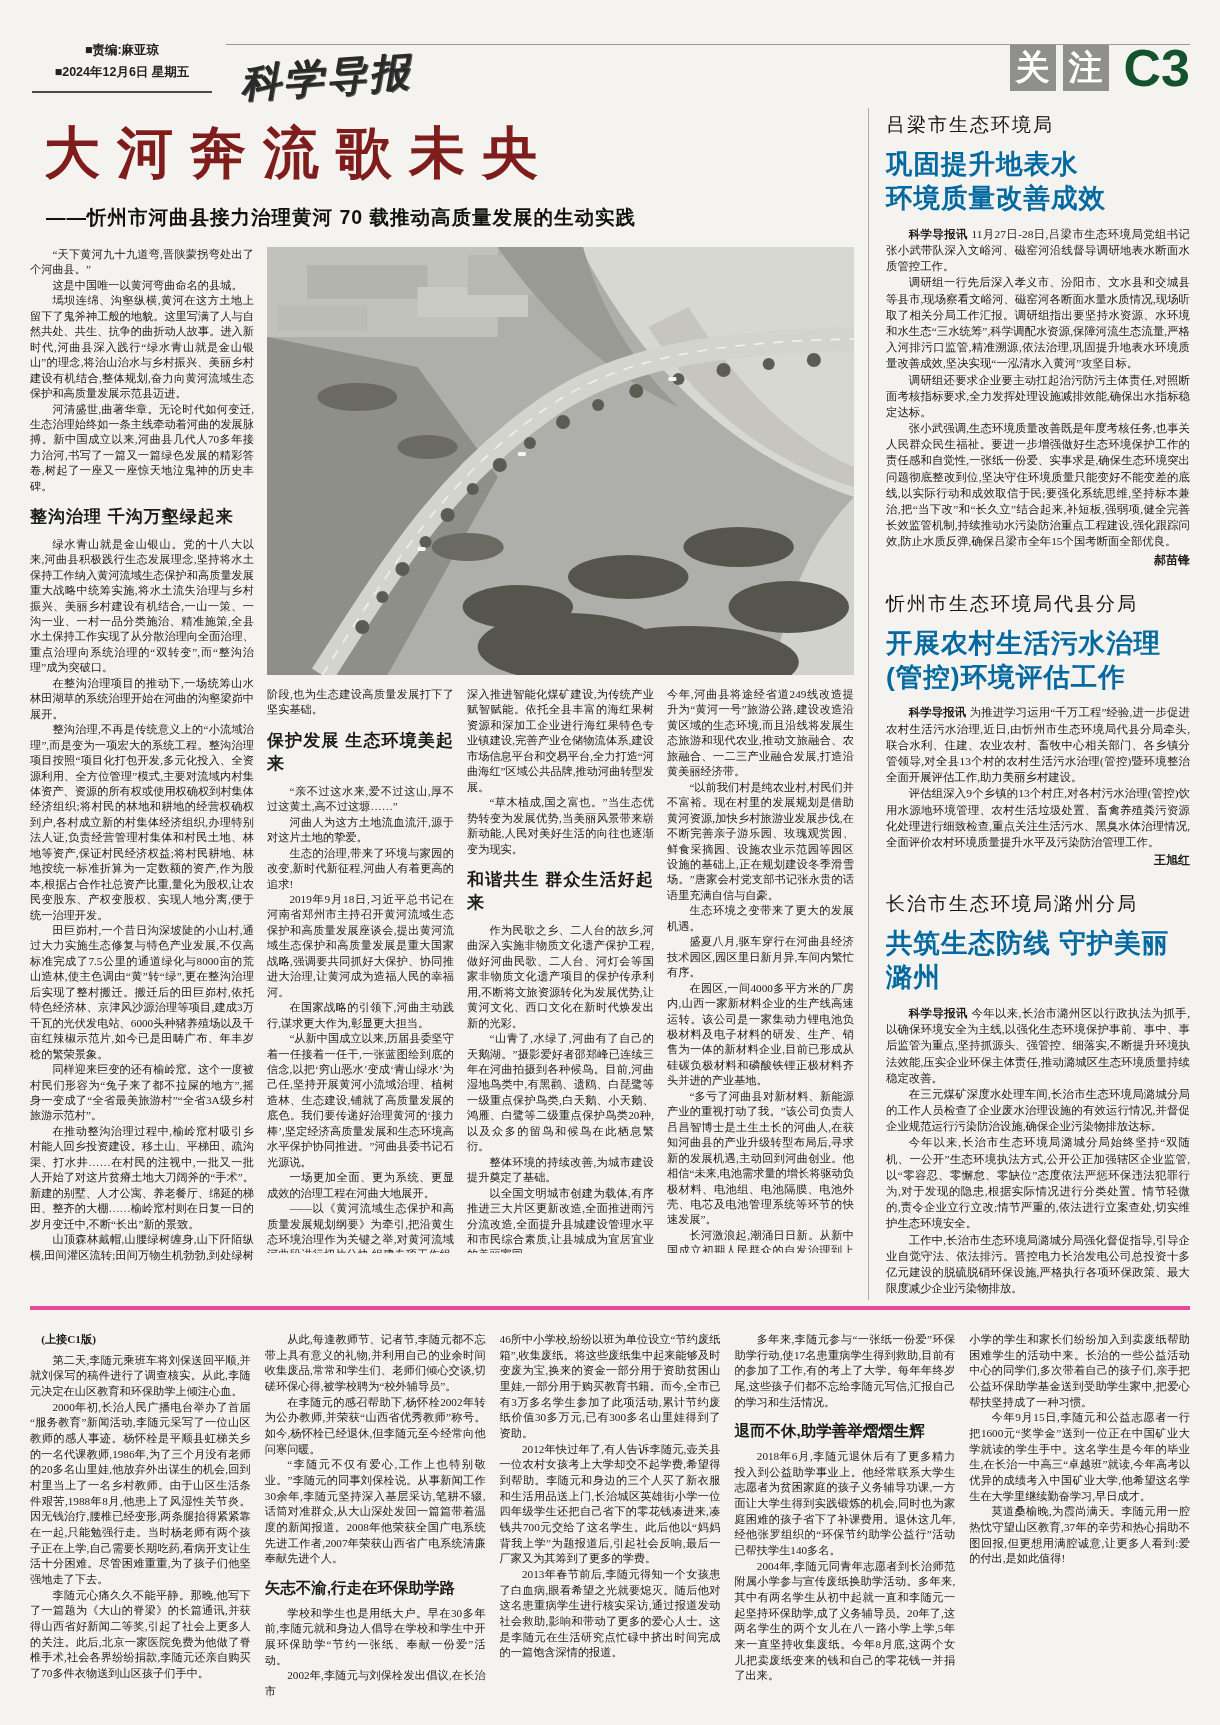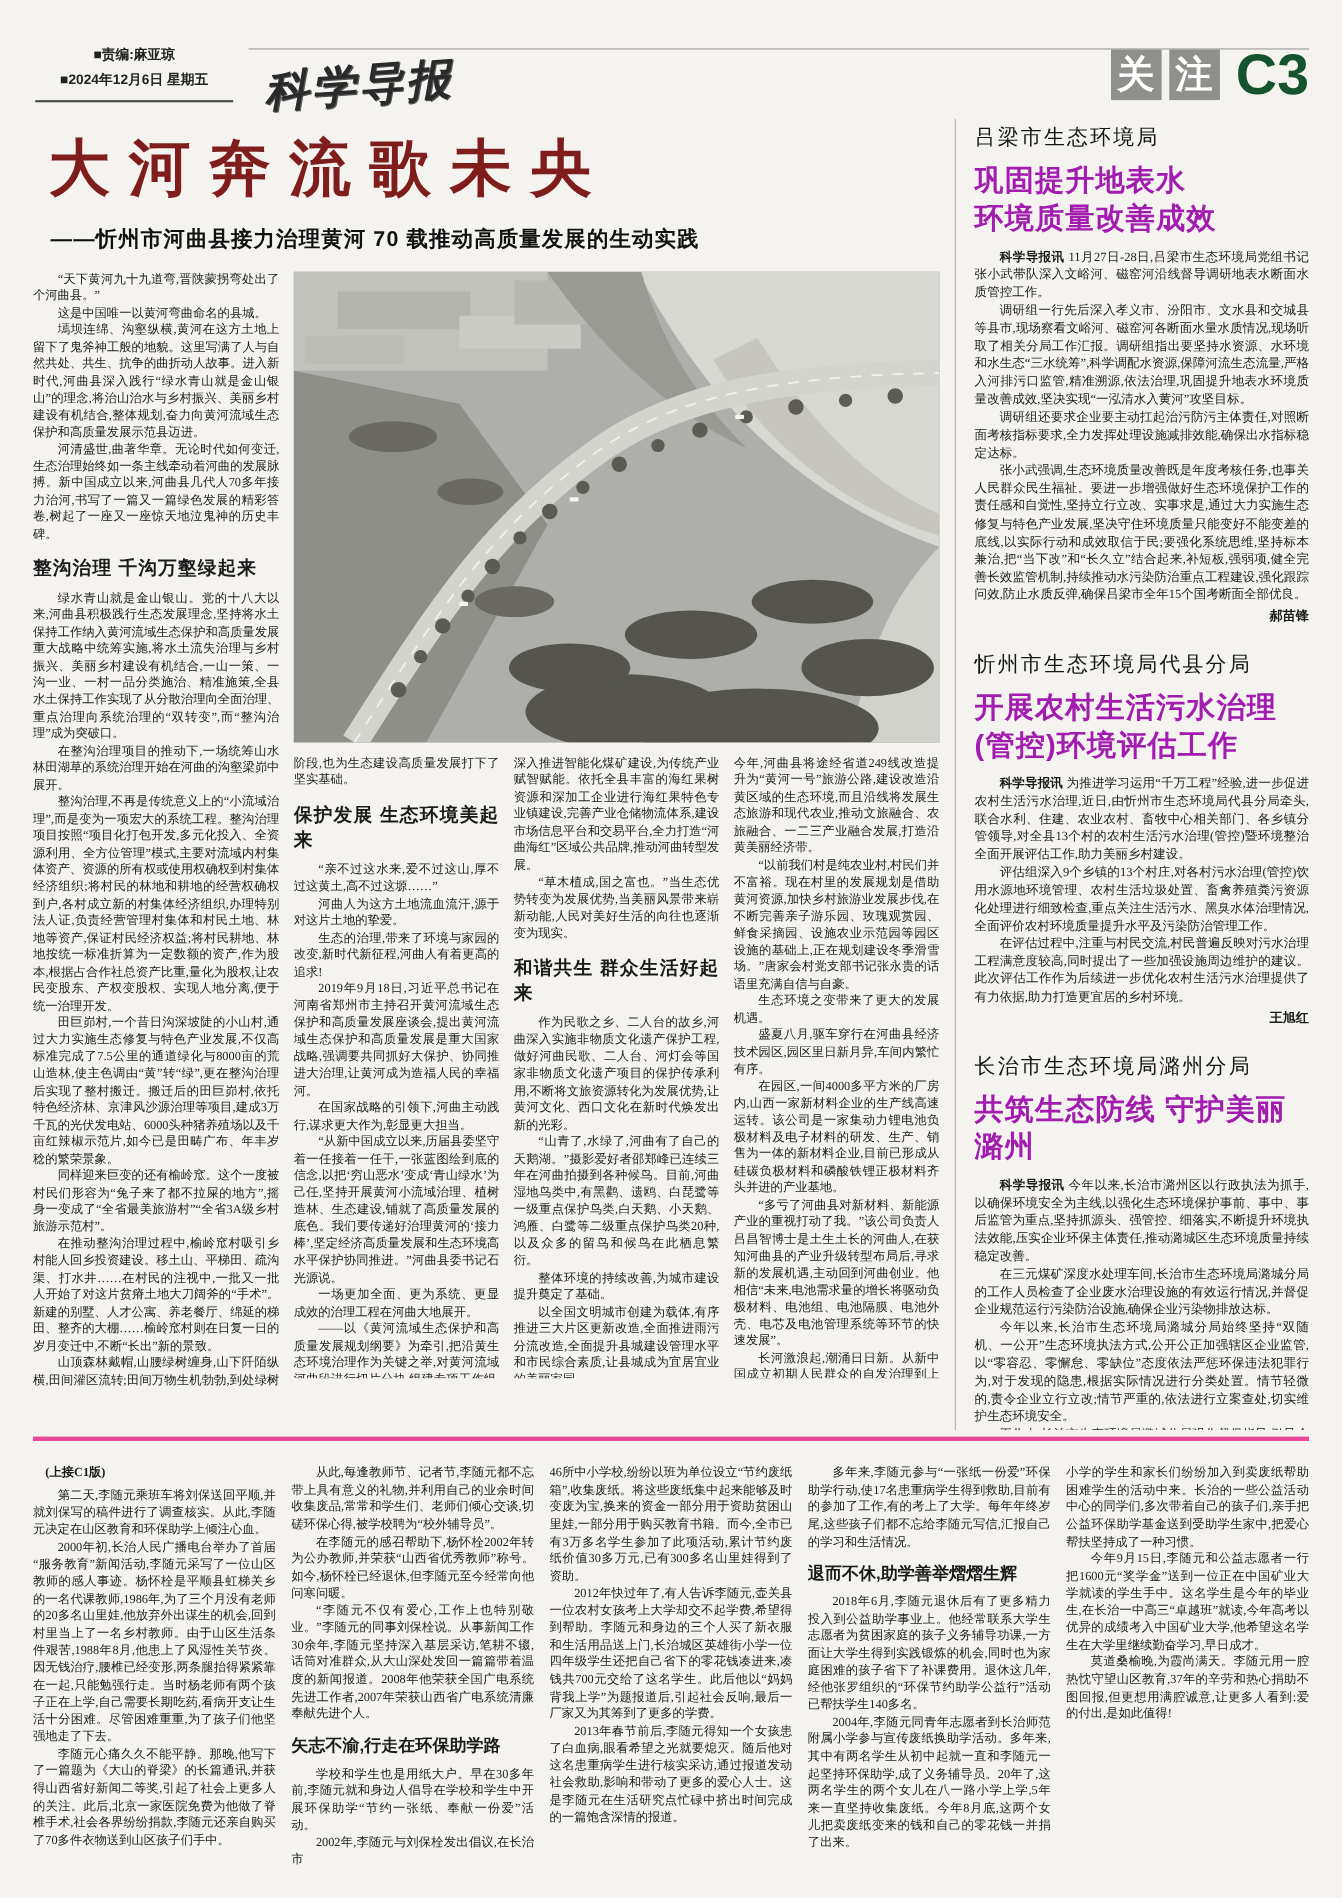--- a/index.html
+++ b/index.html
@@ -43,21 +43,21 @@
   .bodytext p.cont{text-indent:0;}
   .bodytext p.subhead{font-family:"Liberation Sans",sans-serif;font-weight:900;font-size:17px;
         letter-spacing:1px;margin:11px 0 8px;text-indent:0;}
   
   .right-col{flex:1;border-left:1px solid #aeaeab;margin-left:14px;padding-left:17px;
         margin-top:4px;height:1192px;overflow:hidden;}
   .r-article{margin-bottom:22px;}
   .r-agency{font-family:"Liberation Sans",sans-serif;font-size:19px;letter-spacing:2px;
         font-weight:500;margin:4px 0 10px;color:#161616;}
   .r-headline{font-family:"Liberation Sans",sans-serif;font-weight:900;font-size:26.5px;
-        line-height:1.28;letter-spacing:1px;margin:0 0 10px;color:#a21caf;}
+        line-height:1.28;letter-spacing:1px;margin:0 0 10px;color:#0369a1;}
   .r-body{font-size:11.4px;line-height:1.42;text-align:justify;}
   .r-body p{margin:0;}
   .r-body p.para{text-indent:2em;}
   .r-body p.byline{text-align:right;font-weight:bold;text-indent:0;
         font-family:"Liberation Sans",sans-serif;font-size:12px;margin-top:2px;}
   .lead-in{font-family:"Liberation Sans",sans-serif;font-weight:700;}
   
   .bottom{border-top:4px solid #ec4899;margin-top:6px;padding-top:22px;display:flex;gap:14px;
         height:396px;overflow:hidden;}
   .bcol{flex:1;min-width:0;overflow:hidden;font-size:11.2px;line-height:1.4;text-align:justify;}
@@ -207,34 +207,33 @@
     <div class="r-article">
       <div class="r-agency">吕梁市生态环境局</div>
       <div class="r-headline">
         <div>巩固提升地表水</div>
         <div>环境质量改善成效</div>
       </div>
       <div class="r-body">
           <p class="para"><b class="lead-in">科学导报讯 </b>11月27日-28日,吕梁市生态环境局党组书记张小武带队深入文峪河、磁窑河沿线督导调研地表水断面水质管控工作。</p>
           <p class="para">调研组一行先后深入孝义市、汾阳市、文水县和交城县等县市,现场察看文峪河、磁窑河各断面水量水质情况,现场听取了相关分局工作汇报。调研组指出要坚持水资源、水环境和水生态“三水统筹”,科学调配水资源,保障河流生态流量,严格入河排污口监管,精准溯源,依法治理,巩固提升地表水环境质量改善成效,坚决实现“一泓清水入黄河”攻坚目标。</p>
           <p class="para">调研组还要求企业要主动扛起治污防污主体责任,对照断面考核指标要求,全力发挥处理设施减排效能,确保出水指标稳定达标。</p>
-          <p class="para">张小武强调,生态环境质量改善既是年度考核任务,也事关人民群众民生福祉。要进一步增强做好生态环境保护工作的责任感和自觉性,坚持立行立改、实事求是,通过大力实施生态修复与特色产业发展,坚决守住环境质量只能变好不能变差的底线,以实际行动和成效取信于民;要强化系统思维,坚持标本兼治,把“当下改”和“长久立”结合起来,补短板,强弱项,健全完善长效监管机制,持续推动水污染防治重点工程建设,强化跟踪问效,防止水质反弹,确保吕梁市全年15个国考断面全部优良。</p>
+          <p class="para">张小武强调,生态环境质量改善既是年度考核任务,也事关人民群众民生福祉。要进一步增强做好生态环境保护工作的责任感和自觉性,一张纸一份爱、实事求是,确保生态环境突出问题彻底整改到位,坚决守住环境质量只能变好不能变差的底线,以实际行动和成效取信于民;要强化系统思维,坚持标本兼治,把“当下改”和“长久立”结合起来,补短板,强弱项,健全完善长效监管机制,持续推动水污染防治重点工程建设,强化跟踪问效,防止水质反弹,确保吕梁市全年15个国考断面全部优良。</p>
           <p class="byline">郝苗锋</p>
         </div>
     </div>
     <div class="r-article">
       <div class="r-agency">忻州市生态环境局代县分局</div>
       <div class="r-headline">
         <div>开展农村生活污水治理</div>
         <div>(管控)环境评估工作</div>
       </div>
       <div class="r-body">
           <p class="para"><b class="lead-in">科学导报讯 </b>为推进学习运用“千万工程”经验,进一步促进农村生活污水治理,近日,由忻州市生态环境局代县分局牵头,联合水利、住建、农业农村、畜牧中心相关部门、各乡镇分管领导,对全县13个村的农村生活污水治理(管控)暨环境整治全面开展评估工作,助力美丽乡村建设。</p>
           <p class="para">评估组深入9个乡镇的13个村庄,对各村污水治理(管控)饮用水源地环境管理、农村生活垃圾处置、畜禽养殖粪污资源化处理进行细致检查,重点关注生活污水、黑臭水体治理情况,全面评价农村环境质量提升水平及污染防治管理工作。</p>
-          <p class="para">在评估过程中,注重与村民交流,村民普遍反映对污水治理工程满意度较高,同时提出了一些加强设施周边维护的建议。此次评估工作作为后续进一步优化农村生活污水治理提供了有力依据,助力打造更宜居的乡村环境。</p>
           <p class="byline">王旭红</p>
         </div>
     </div>
     <div class="r-article">
       <div class="r-agency">长治市生态环境局潞州分局</div>
       <div class="r-headline">
         <div>共筑生态防线 守护美丽潞州</div>
       </div>
       <div class="r-body">
           <p class="para"><b class="lead-in">科学导报讯 </b>今年以来,长治市潞州区以行政执法为抓手,以确保环境安全为主线,以强化生态环境保护事前、事中、事后监管为重点,坚持抓源头、强管控、细落实,不断提升环境执法效能,压实企业环保主体责任,推动潞城区生态环境质量持续稳定改善。</p>

